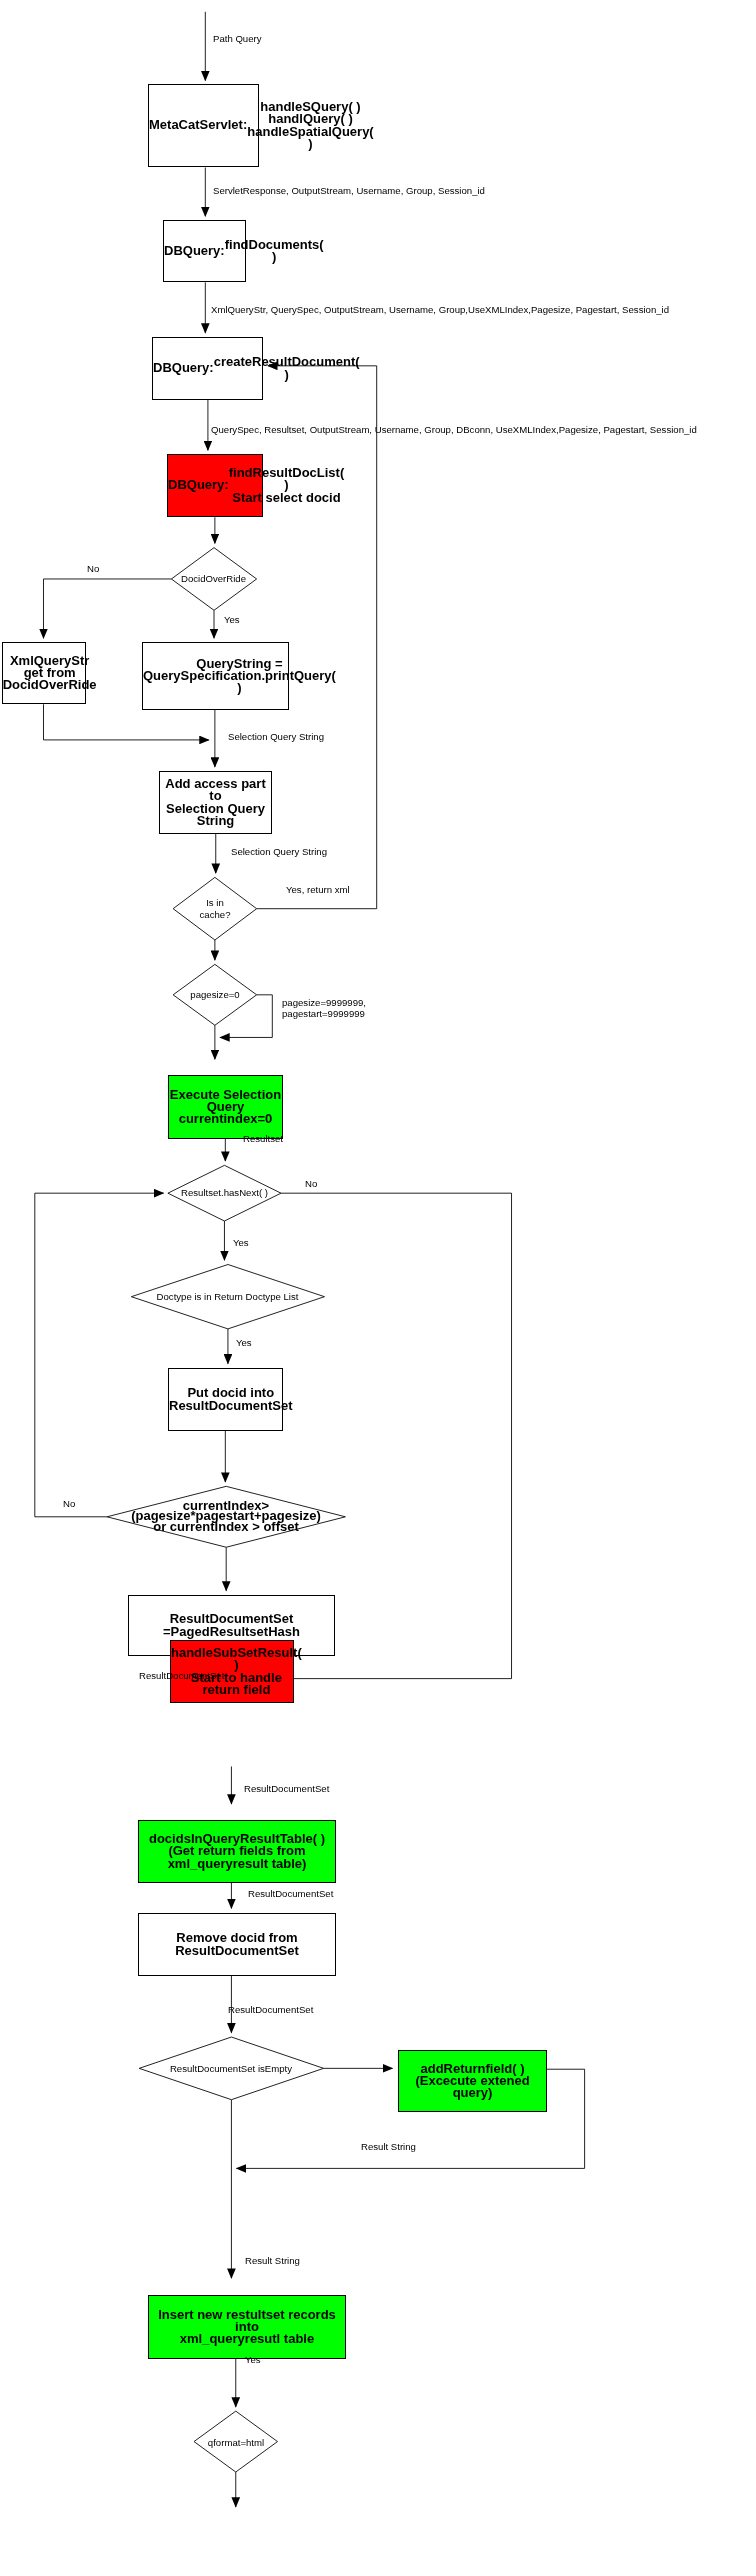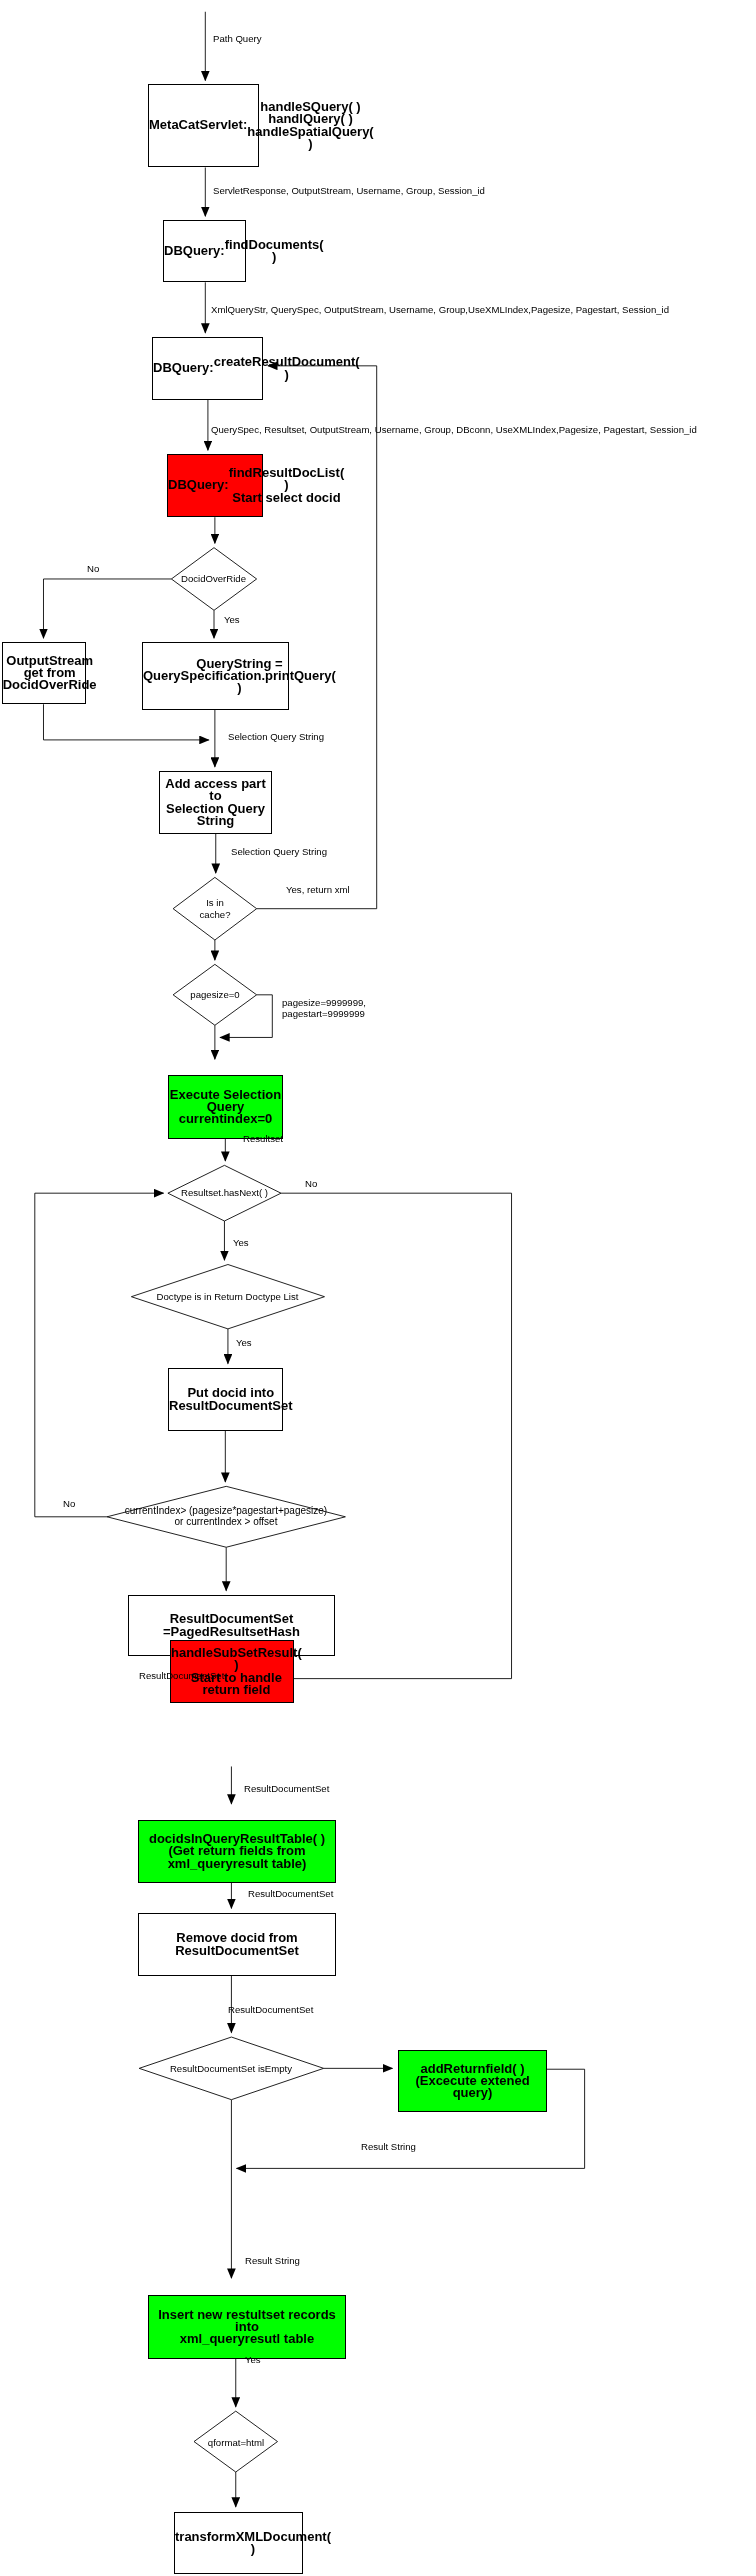--- a/index.html
+++ b/index.html
@@ -8,21 +8,21 @@
   #wires{position:absolute;left:0;top:0;width:756px;height:2576px;}
   .box{position:absolute;box-sizing:border-box;border:0.9px solid #000;background:#fff;
        display:flex;align-items:center;justify-content:space-between;
        text-align:center;font-size:13px;line-height:12.2px;}
   .box.red{background:#ff0000;}
   .box.green{background:#00ff00;margin-top:12px;}
   .title{font-weight:bold;white-space:pre-line;}
   .body{white-space:pre-line;font-weight:bold;}
   .dlabel{position:absolute;display:flex;align-items:center;justify-content:center;
           text-align:center;font-size:9.6px;line-height:11.3px;white-space:pre-line;}
-  .dlabel.small{font-size:10px;line-height:10.4px;}
+  .dlabel.small{font-size:13px;line-height:10.4px;font-weight:bold;}
   .elabel{position:absolute;font-size:9.6px;line-height:11.3px;white-space:pre-line;}
 </style>
 </head>
 <body>
 
 <div id="canvas">
 
   <svg id="wires" viewBox="0 0 869 2960" xmlns="http://www.w3.org/2000/svg">
     <defs>
       <marker id="arr" markerWidth="12" markerHeight="10" refX="11" refY="5" orient="auto" markerUnits="userSpaceOnUse">
@@ -91,21 +91,21 @@
     <div class="body">createResultDocument( )</div>
   </div>
 
   <div class="box red" style="left:167px;top:454px;width:96px;height:63px">
     <div class="title">DBQuery:</div>
     <div class="body">findResultDocList( )
 Start select docid</div>
   </div>
 
   <div class="box" style="left:1.7px;top:642px;width:84px;height:62px">
-    <div class="body">OutputStream
+    <div class="body">XmlQueryStr
 get from
 DocidOverRide</div>
   </div>
 
   <div class="box" style="left:142px;top:642px;width:147px;height:68px">
     <div class="body">QueryString =
 QuerySpecification.printQuery( )</div>
   </div>
 
   <div class="box" style="left:159px;top:771px;width:113px;height:63px">
@@ -144,23 +144,20 @@
   <div class="box green" style="left:398px;top:2038px;width:149px;height:62px">
     <div class="body">addReturnfield( )
 (Excecute extened query)</div>
   </div>
 
   <div class="box green" style="left:148px;top:2283px;width:198px;height:64px">
     <div class="body">Insert new restultset records into
 xml_queryresutl table</div>
   </div>
 
-  <div class="box" style="left:174px;top:2512px;width:129px;height:62px">
-    <div class="body">transformXMLDocument( )</div>
-  </div>
 
   <div class="dlabel" style="left:171px;top:547px;width:85px;height:63px">DocidOverRide</div>
   <div class="dlabel" style="left:173px;top:877px;width:84px;height:63px">Is in
 cache?</div>
   <div class="dlabel" style="left:173px;top:964px;width:84px;height:61px">pagesize=0</div>
   <div class="dlabel" style="left:168px;top:1165px;width:113px;height:56px">Resultset.hasNext( )</div>
   <div class="dlabel" style="left:131px;top:1265px;width:193px;height:64px">Doctype is in Return Doctype List</div>
   <div class="dlabel small" style="left:107px;top:1486px;width:238px;height:61px">currentIndex&gt; (pagesize*pagestart+pagesize)
 or currentIndex &gt; offset</div>
   <div class="dlabel" style="left:139px;top:2037px;width:184px;height:63px">ResultDocumentSet isEmpty</div>

